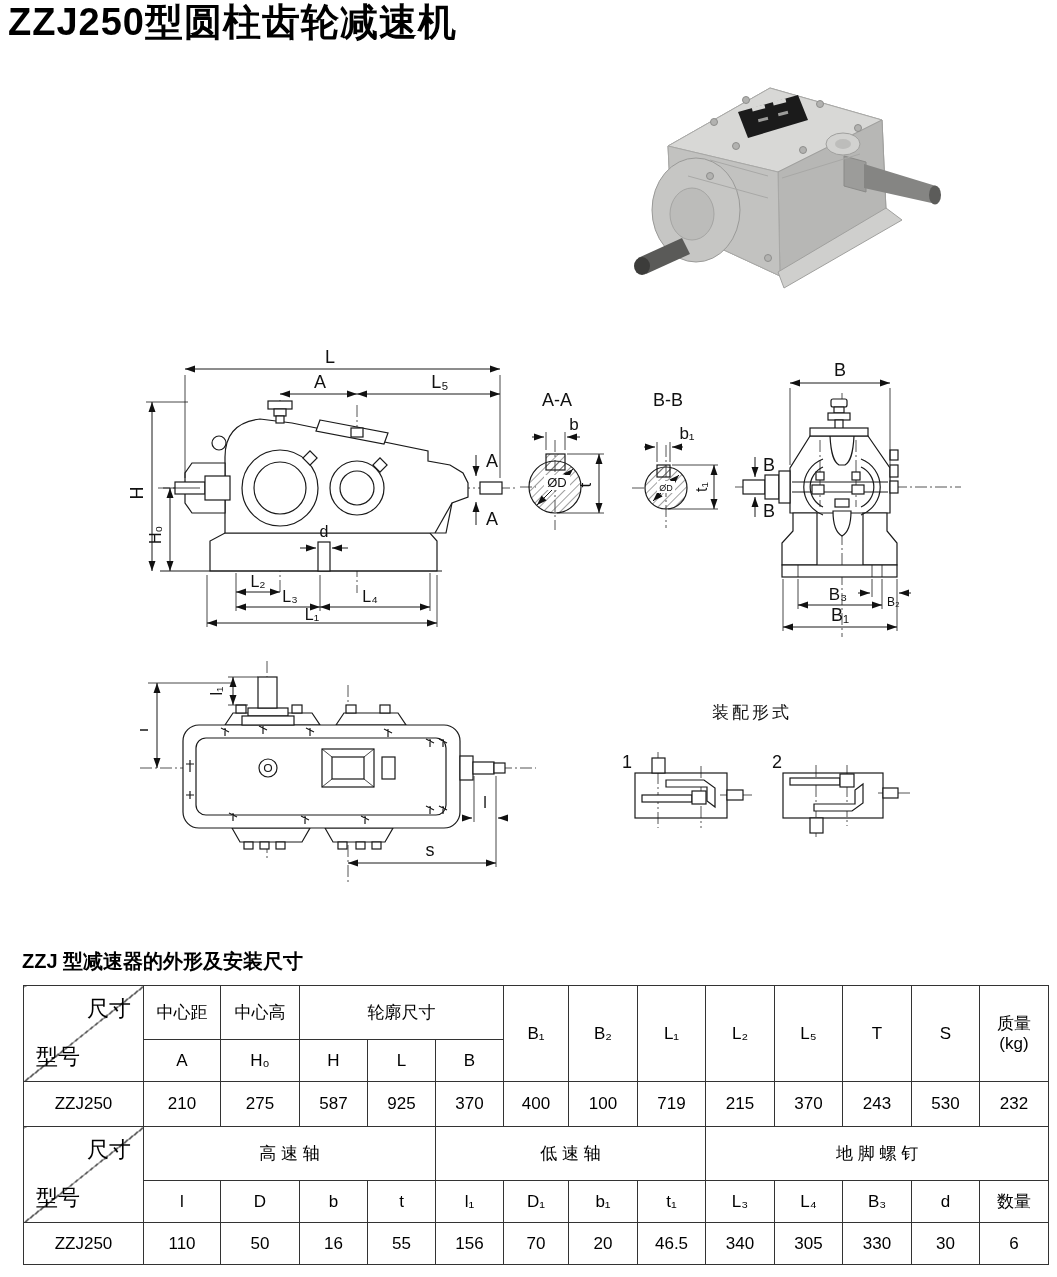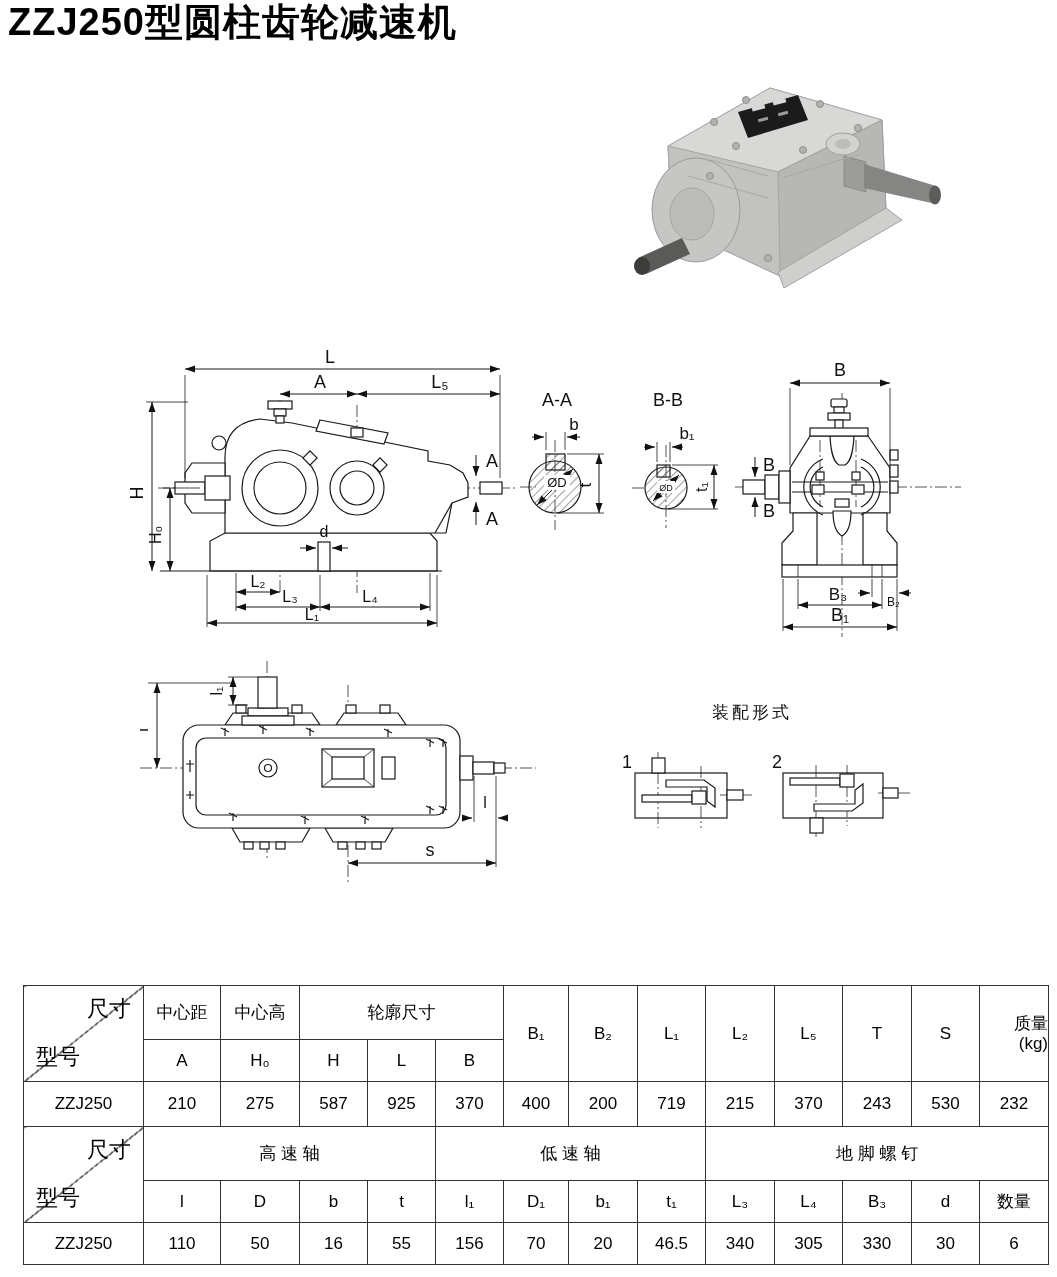--- a/index.html
+++ b/index.html
@@ -23,21 +23,21 @@
   .tables{position:absolute;left:23px;top:985px;width:1025px;}
   table.dimtable{border-collapse:collapse;table-layout:fixed;width:1025px;font-size:17px;}
   table.dimtable td{border:1px solid #333;text-align:center;vertical-align:middle;padding:0;
                     overflow:hidden;}
   table.dimtable.second{margin-top:-1px;}
   td.diag{position:relative;background-image:linear-gradient(to bottom right,
           transparent calc(50% - 0.6px), #333 calc(50% - 0.6px) calc(50% + 0.6px),
           transparent calc(50% + 0.6px));}
   td.diag .tr{position:absolute;top:8px;right:12px;font-size:22px;}
   td.diag .bl{position:absolute;bottom:9px;left:12px;font-size:22px;}
-  .mass div{line-height:1.15;text-align:right;}
+  .mass div{line-height:1.15;}
 </style>
 </head>
 <body>
 
 <div class="page">
 
   <svg width="0" height="0" style="position:absolute">
     <defs>
       <marker id="arr" viewBox="0 0 11 8" refX="10.5" refY="4" markerWidth="11" markerHeight="8" markerUnits="userSpaceOnUse" orient="auto-start-reverse">
         <path d="M0.5,0.5 L10.5,4 L0.5,7.5 Z" fill="#111"></path>
@@ -336,20 +336,21 @@
       <rect class="o" x="183" y="83" width="100" height="45"></rect>
       <rect class="ow" x="210" y="128" width="13" height="15"></rect>
       <rect class="ow" x="283" y="98" width="15" height="10"></rect>
       <rect class="ow" x="190" y="88" width="50" height="7"></rect>
       <rect class="ow" x="240" y="84" width="14" height="13"></rect>
       <path class="ow" d="M214,121 L252,121 L263,113 L263,94 L255,100 L255,114 L214,114 Z"></path>
       <text class="t18" x="172" y="78">2</text>
     </g>
   </svg>
 
+  <h2 class="caption">ZZJ 型减速器的外形及安装尺寸</h2>
 
   <div class="tables">
 
     <table class="dimtable">
       <colgroup>
         <col style="width:120px">
           <col style="width:77px">
           <col style="width:79px">
           <col style="width:68px">
         <col style="width:68px">
@@ -392,21 +393,21 @@
         <td>B</td>
       </tr>
       <tr style="height:45px">
         <td>ZZJ250</td>
         <td>210</td>
         <td>275</td>
         <td>587</td>
         <td>925</td>
         <td>370</td>
         <td>400</td>
-        <td>200</td>
+        <td>100</td>
         <td>719</td>
         <td>215</td>
         <td>370</td>
         <td>243</td>
         <td>530</td>
         <td>232</td>
       </tr>
     </tbody>
       </table>
 

